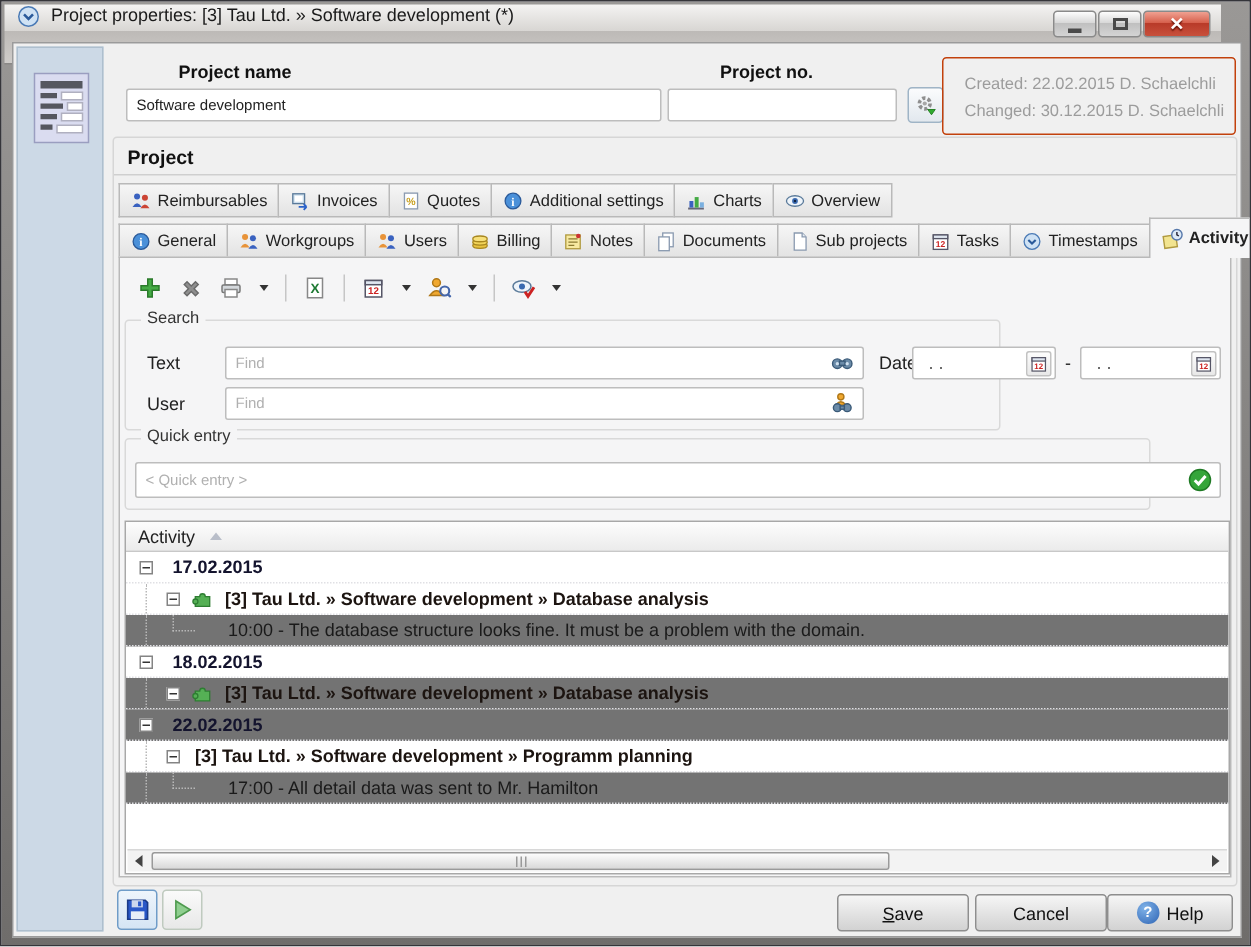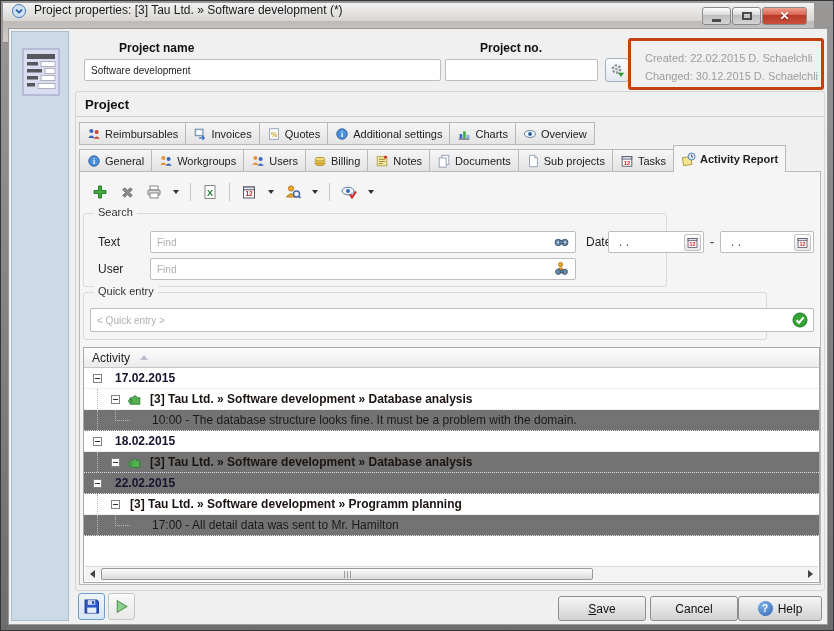--- a/index.html
+++ b/index.html
@@ -27,21 +27,21 @@
   .sidebar svg { position:absolute; left:10px; top:16px; }
 
   .lbl-b { position:absolute; font-size:12px; font-weight:bold; color:#111;padding-left:35px; }
   .lbl { position:absolute; font-size:12px; color:#222; }
   .tinput { position:absolute; border:1px solid #bdbdbd; border-radius:2px; background:#fff;
             font-family:"Liberation Sans",sans-serif; font-size:10px; color:#222; padding:0 6px; }
   .tinput::placeholder { color:#b0b0b0; }
   .iconbtn { position:absolute; width:24px; height:24px; border:1px solid #9fb4c6; border-radius:3px;
              background:linear-gradient(#fbfcfd,#e2e8ee); display:flex; align-items:center; justify-content:center; }
   .created-box { position:absolute; left:619px; top:9px; width:196px; height:52px;
-                 border:3px solid #c2410c; border-radius:3px; padding:8px 0 0 14px; }
+                 border:1px solid #c2410c; border-radius:3px; padding:8px 0 0 14px; }
   .created-box div { font-size:11px; color:#9c9c9c; line-height:18px; }
 
   .gbox-main { position:absolute; left:66px; top:62px; width:750px; height:500px;
                border:1px solid #d6d6d6; border-radius:3px; }
   .gbox-main .gtitle { font-size:13px; font-weight:bold; color:#111; padding:5px 0 4px 9px;
                        border-bottom:1px solid #cfcfcf; }
 
   .tabrow { position:absolute; display:flex; align-items:flex-end; }
   .tabrow1 { left:70px; top:92px; height:24px; }
   .tabrow2 { left:70px; top:116px; height:27px; }
@@ -295,20 +295,27 @@
         <span>Sub projects</span>
       </div>
       <div class="tab">
         <svg width="14" height="14" viewBox="0 0 16 16">
             <rect x="2.5" y="3" width="11" height="11" fill="#fff" stroke="#556"></rect>
             <rect x="2.5" y="3" width="11" height="2.8" fill="#dfe6f0" stroke="#556"></rect>
             <text x="8" y="12" font-size="6.5" font-weight="bold" fill="#cc2222" text-anchor="middle" font-family="sans-serif">12</text>
           </svg>
         <span>Tasks</span>
       </div>
+      <div class="tab">
+        <svg width="14" height="14" viewBox="0 0 16 16">
+            <circle cx="8" cy="8" r="6" fill="#cfe2f4" stroke="#4a7ab5"></circle>
+            <path d="M5.2 6.8 8 9.6l2.8-2.8" stroke="#2a5a9a" stroke-width="1.6" fill="none"></path>
+          </svg>
+        <span>Timestamps</span>
+      </div>
       <div class="tab active">
         <svg width="15" height="15" viewBox="0 0 16 16">
             <rect x="2" y="5.5" width="9" height="8.5" fill="#f2e490" stroke="#b09a40" transform="rotate(-8 6 9)"></rect>
             <circle cx="11.3" cy="4.8" r="3.7" fill="#dce9f7" stroke="#5577aa"></circle>
             <path d="M11.3 2.9v1.9l1.4.9" stroke="#223" fill="none"></path>
           </svg>
         <span>Activity Report</span>
       </div>
     </div>
 

